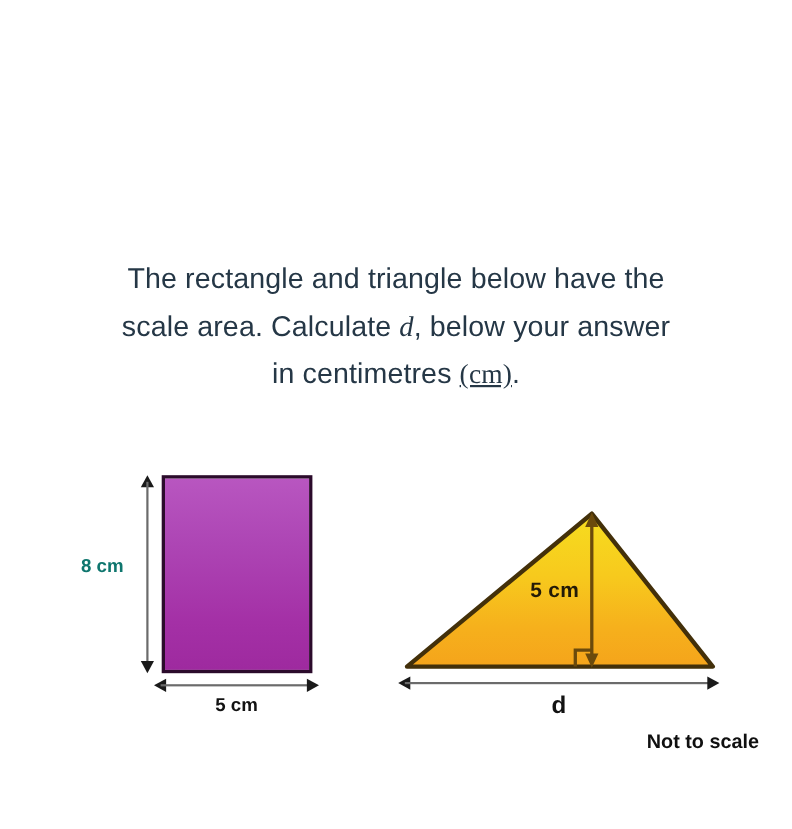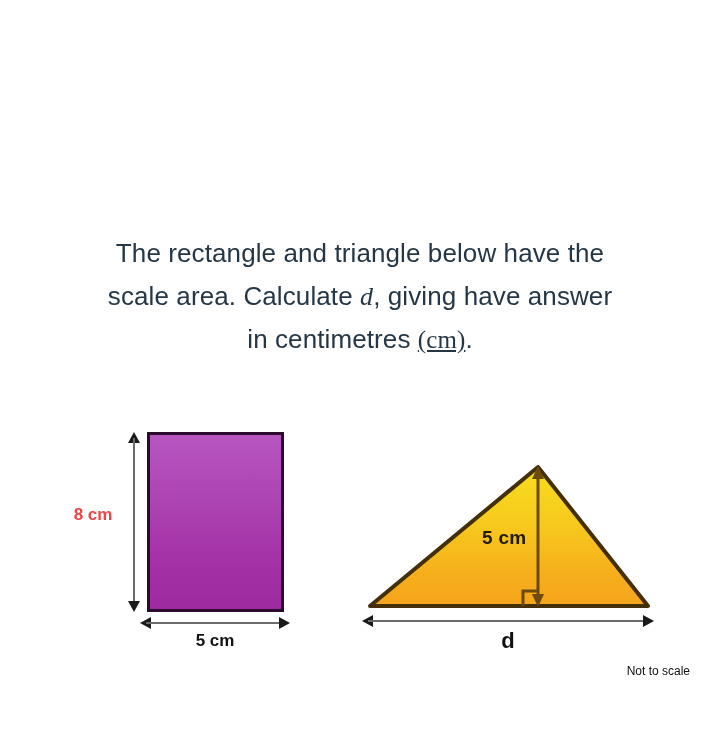--- a/index.html
+++ b/index.html
@@ -94,21 +94,21 @@
   }
   .label-8cm {
     position: absolute;
     left: 62px;
     top: 505px;
     width: 62px;
     text-align: center;
     font-family: "Liberation Sans", sans-serif;
     font-weight: bold;
     font-size: 17px;
-    color: #ef4444;
+    color: #0f766e;
   }
 
   
   .hdim-rect {
     position: absolute;
     left: 140px;
     top: 615px;
     width: 150px;
     height: 16px;
   }
@@ -218,33 +218,33 @@
   }
 
   
   .not-to-scale {
     position: absolute;
     left: 540px;
     top: 664px;
     width: 150px;
     text-align: right;
     font-family: "Liberation Sans", sans-serif;
-    font-weight: normal;
-    font-size: 12px;
+    font-weight: bold;
+    font-size: 18px;
     color: #101010;
   }
 </style>
 </head>
 <body>
 
 <div id="page">
 
   <div class="question">
     <span>The rectangle and triangle below have the</span><br>
-    <span>scale area. Calculate </span><span class="mathvar">d</span><span>, giving have answer</span><br>
+    <span>scale area. Calculate </span><span class="mathvar">d</span><span>, below your answer</span><br>
     <span>in centimetres </span><span class="mathunit">(cm)</span><span>.</span>
   </div>
 
   <div class="rect-shape"></div>
 
   <div class="vdim">
     <div class="ah-up"></div>
     <div class="line"></div>
     <div class="ah-dn"></div>
   </div>

